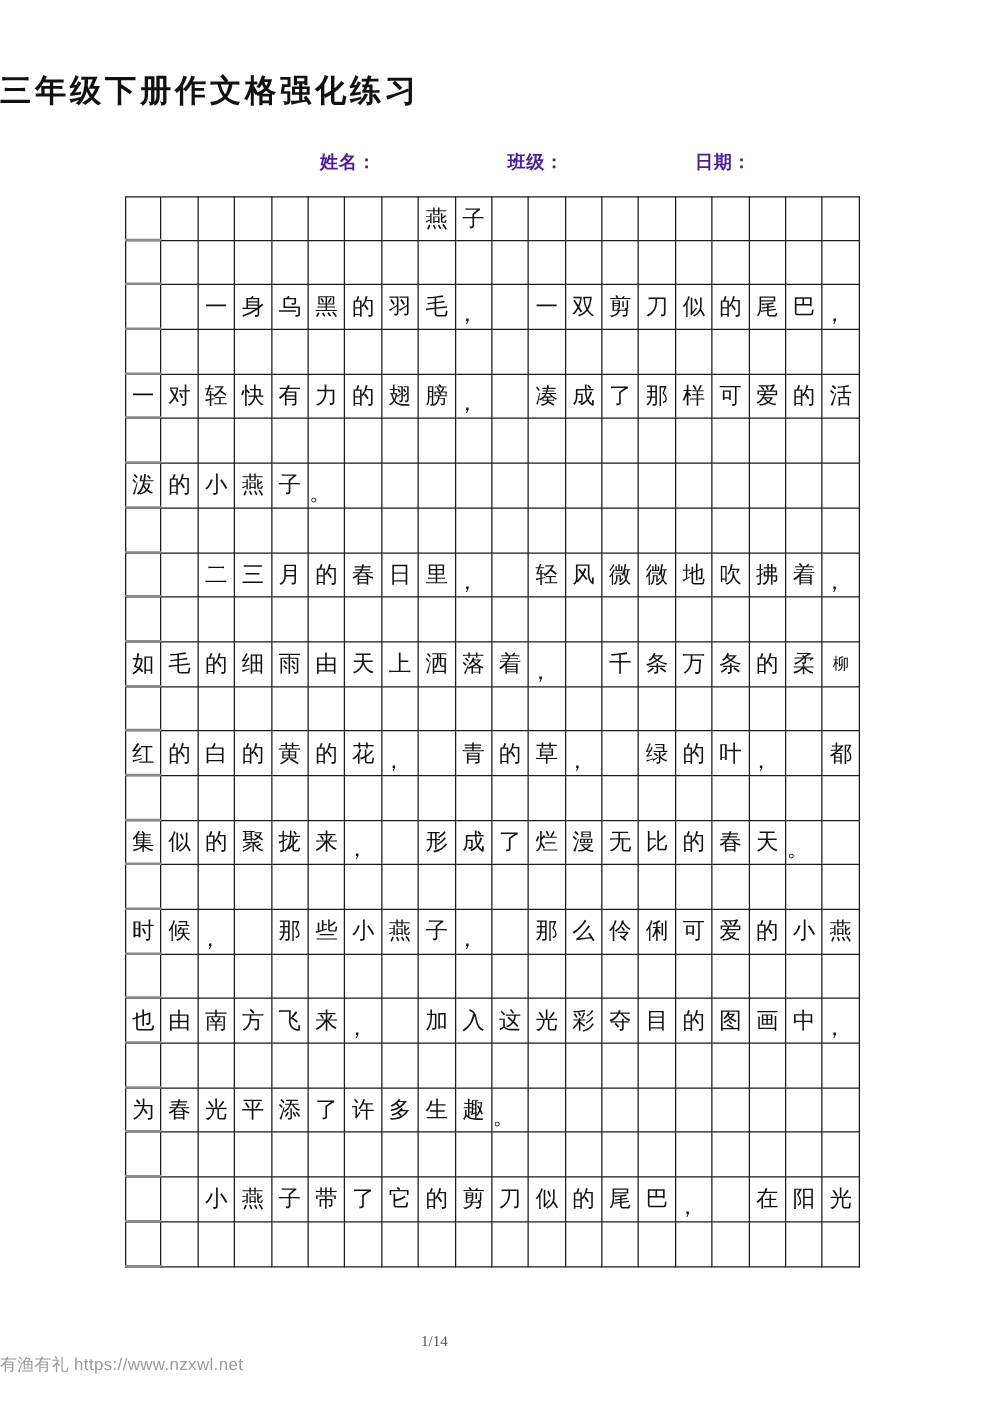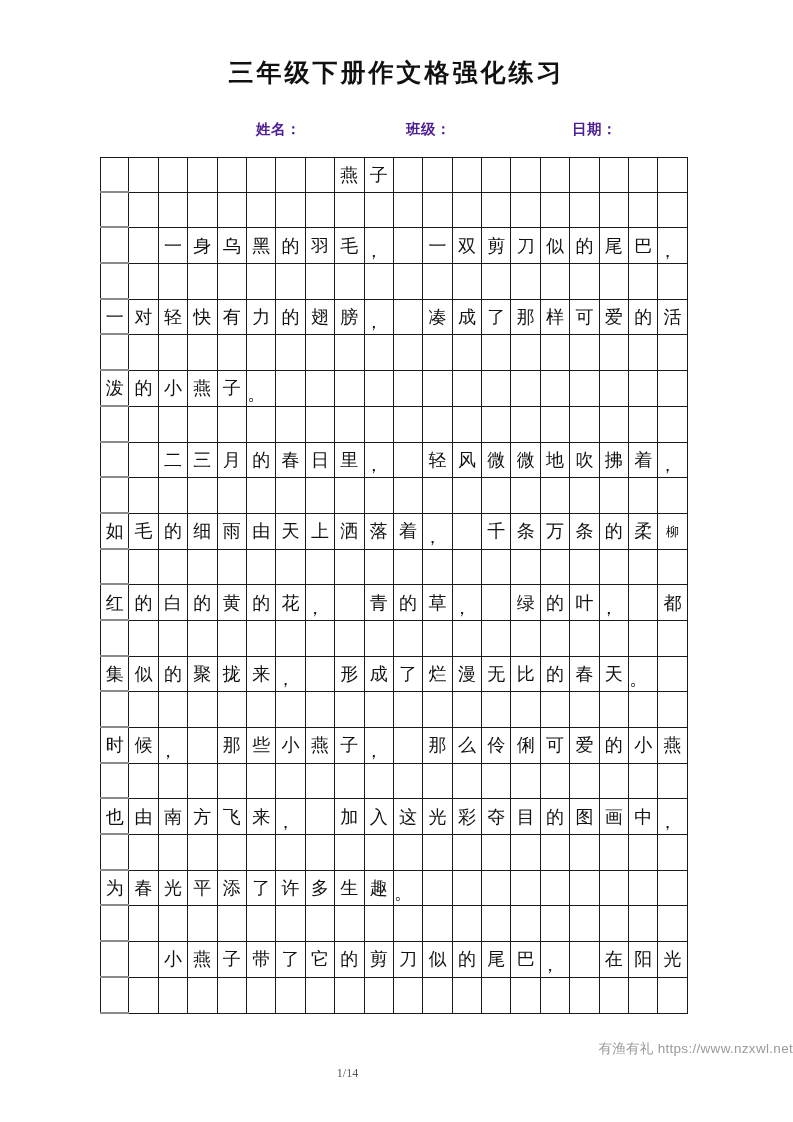--- a/index.html
+++ b/index.html
@@ -17,21 +17,21 @@
   .page {
     position: relative;
     width: 793px;
     height: 1122px;
   }
   .title {
     position: absolute;
     top: 56px;
     left: 0;
     width: 793px;
-    text-align: center;
+    text-align: left;
     font-family: "Liberation Serif", serif;
     font-size: 25px;
     font-weight: 700;
     letter-spacing: 3px;
     color: #111111;
   }
   .header-fields {
     position: absolute;
     top: 120px;
     left: 100px;
@@ -41,21 +41,21 @@
   .hf {
     position: absolute;
     font-family: "Liberation Sans", sans-serif;
     font-size: 14.5px;
     font-weight: 700;
     color: #4c1d95;
     letter-spacing: 0.5px;
   }
   .hf-name  { left: 156px; }
   .hf-class { left: 306px; }
-  .hf-date  { left: 472px; }
+  .hf-date  { left: 456px; }
 
   .grid {
     position: absolute;
     left: 100px;
     top: 157px;
     width: 588px;
   }
   .row {
     display: flex;
     height: 35.7px;
@@ -100,24 +100,24 @@
   .cell.small .ch {
     font-size: 13px;
   }
   .cell.punct .ch {
     align-self: flex-end;
     transform: translate(-5px, -3px);
   }
 
   .footer {
     position: absolute;
-    top: 1040px;
+    top: 1083px;
     left: 0;
     width: 793px;
-    text-align: right;
+    text-align: left;
     font-family: "Liberation Sans", sans-serif;
     font-size: 13.5px;
     color: #9a9a9a;
     letter-spacing: 0.3px;
   }
   .pagenum {
     position: absolute;
     top: 1066px;
     left: 0;
     width: 695px;

